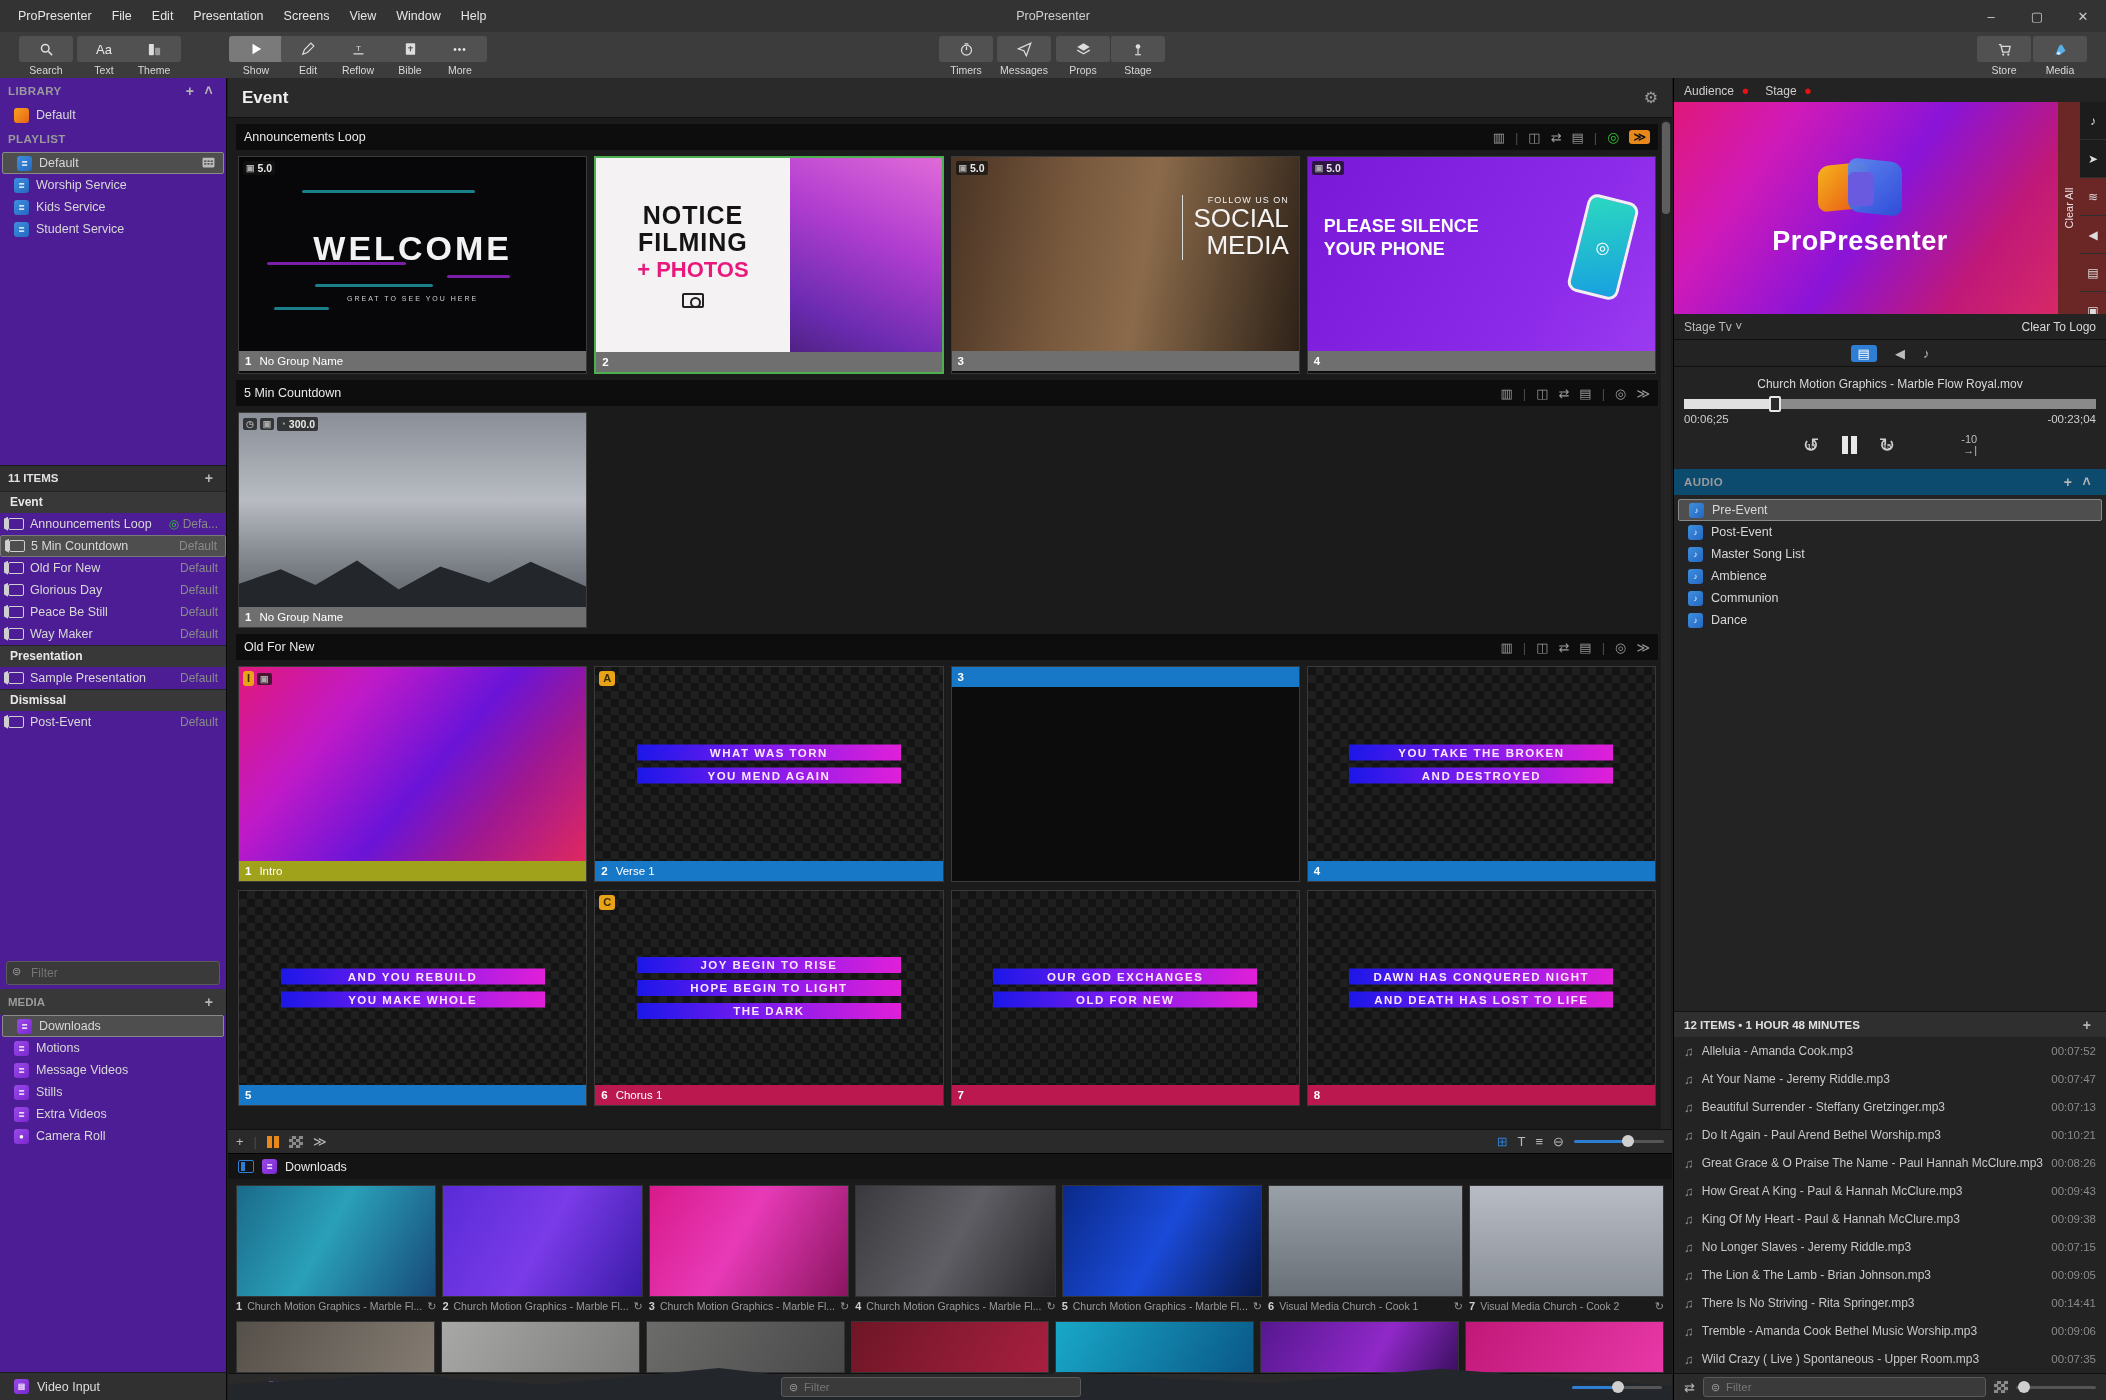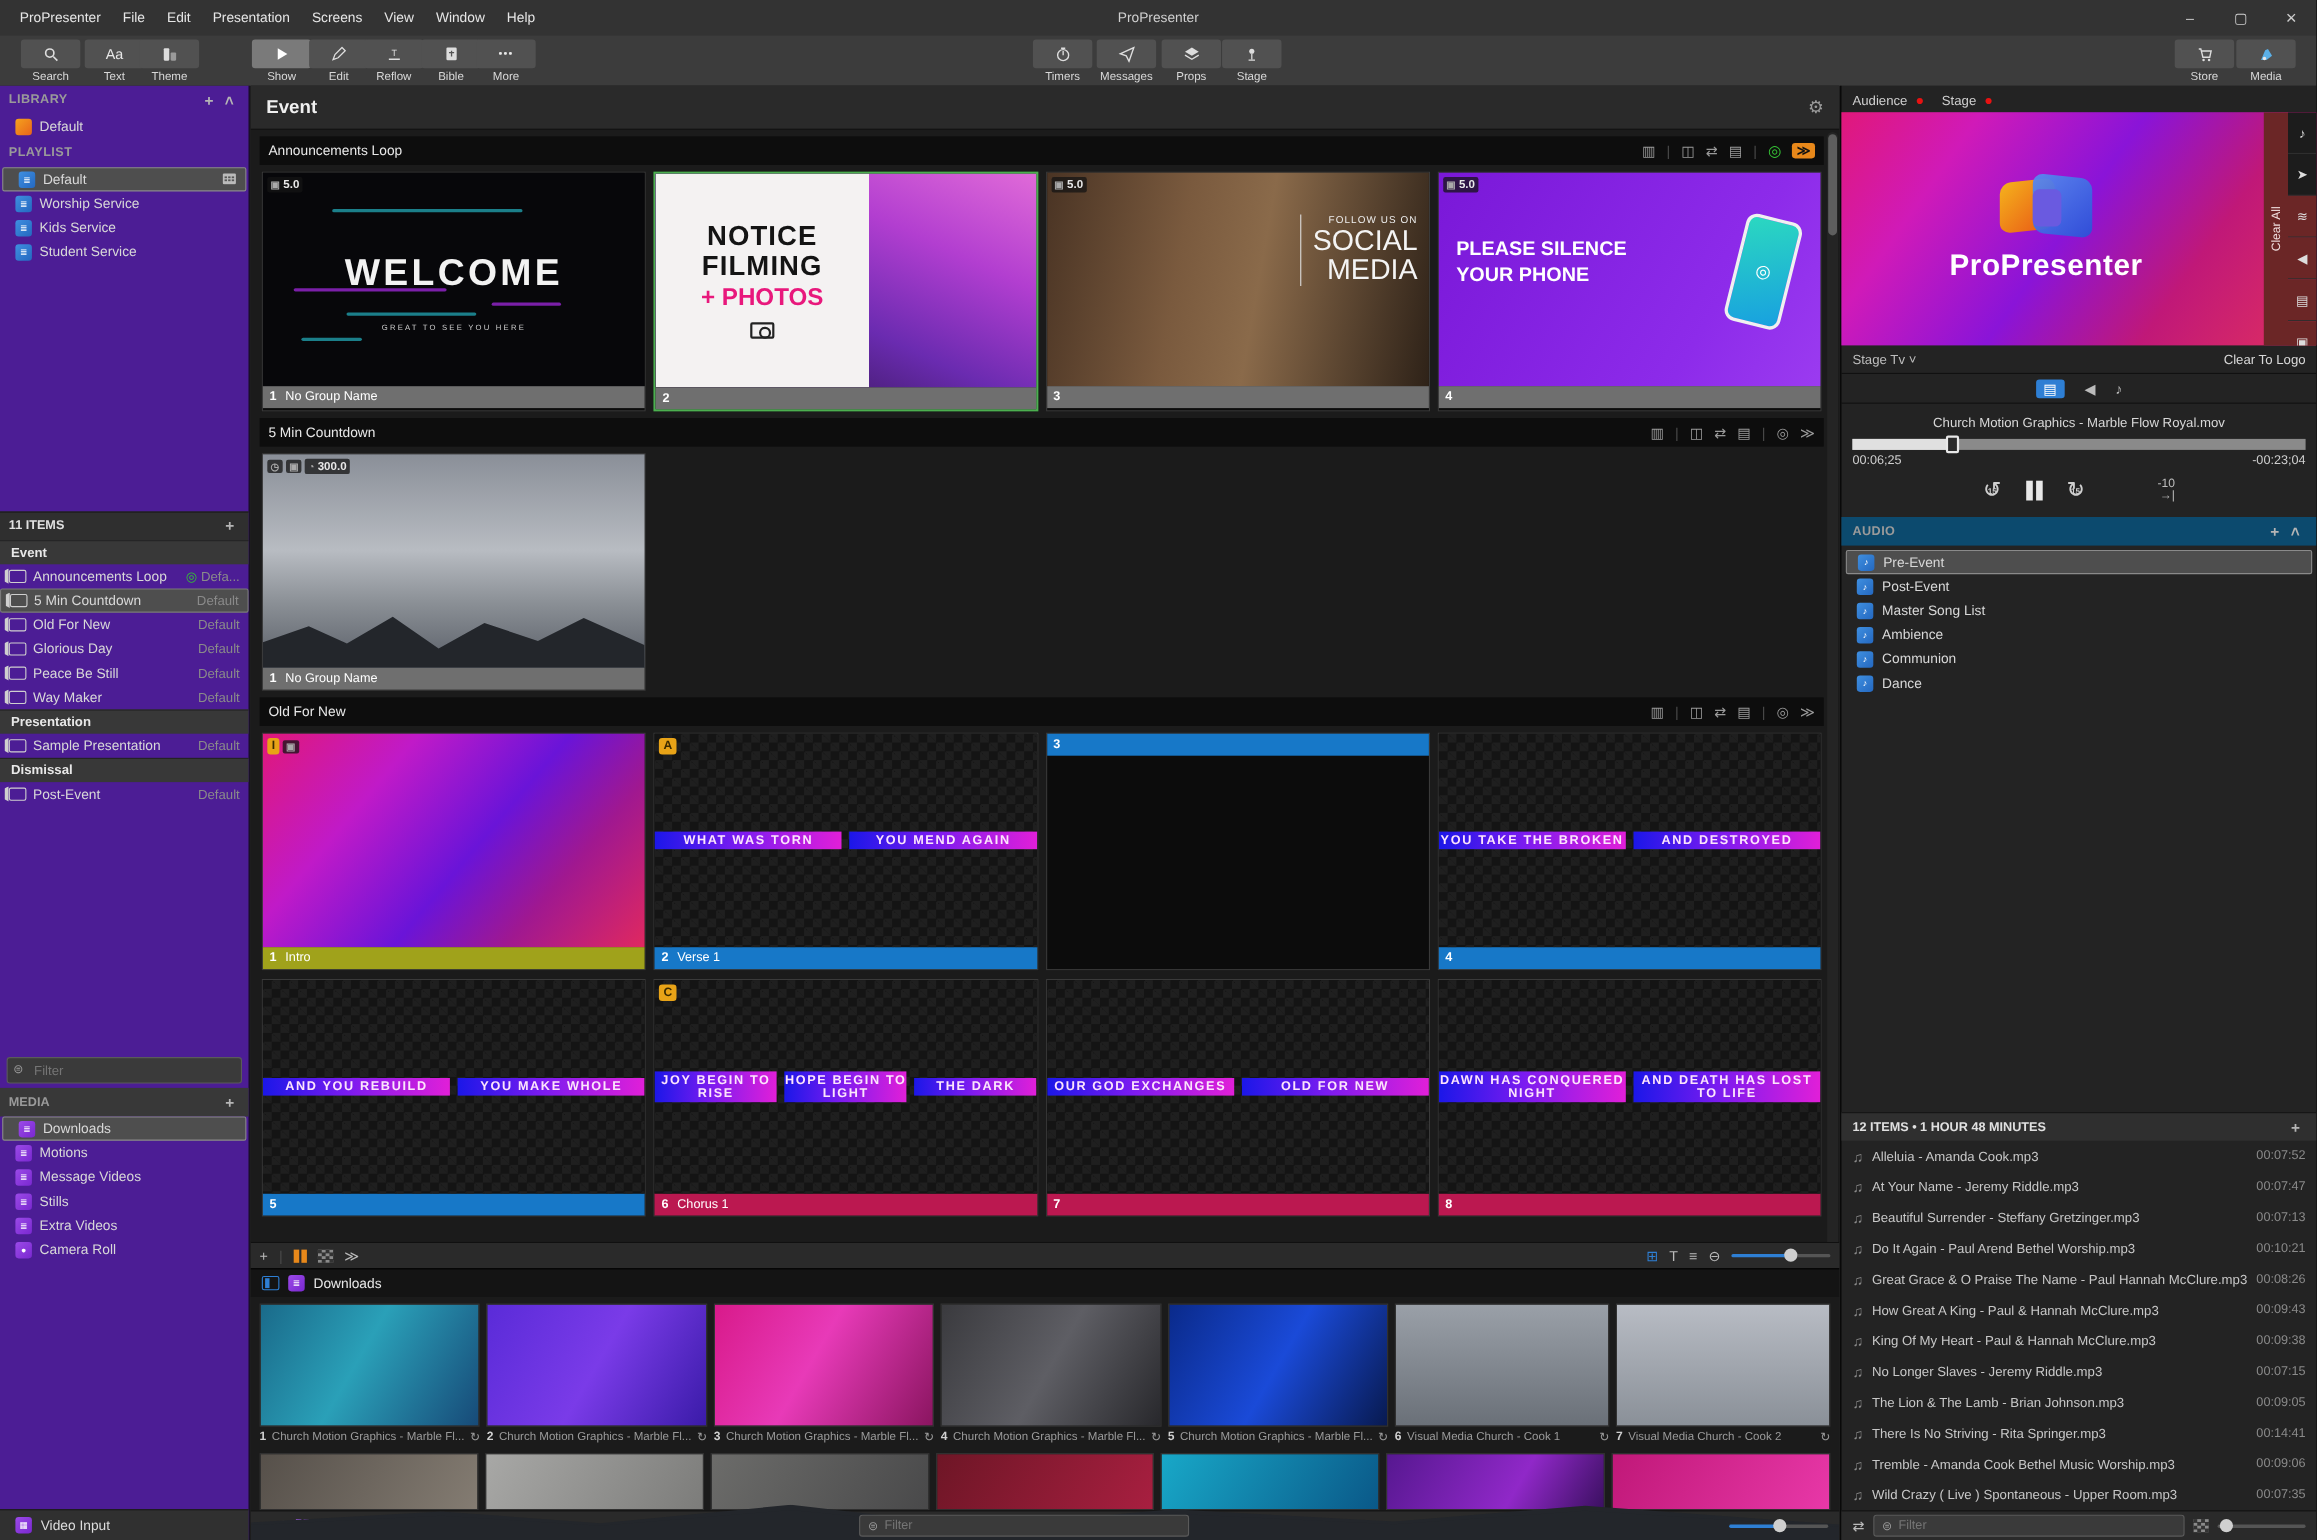--- a/index.html
+++ b/index.html
@@ -103,21 +103,21 @@
   .social-txt .s1 { font-size:9px; color:#eee; letter-spacing:1px; }
   .social-txt .s2 { font-size:26px; color:#f4f4f4; font-weight:300; line-height:1.05; }
   .art-phone { background:linear-gradient(120deg,#7a18d8,#8d2bea 70%,#9b3bf0); }
   .phone-txt { position:absolute; left:16px; top:58px; color:#fff; font-weight:bold; font-size:18px; line-height:1.25; }
   .phone-dev { position:absolute; right:26px; top:40px; width:52px; height:100px; border-radius:10px; background:linear-gradient(160deg,#2bd8c0,#18a0e0); transform:rotate(14deg); border:3px solid #f0f0f0; display:flex; align-items:center; justify-content:center; color:#fff; font-size:16px; }
   .art-countdown { background:linear-gradient(#8a8f98 0%,#b8bcc2 45%,#8a8f95 70%,#5a5f68 100%); }
   .mtn { position:absolute; left:0; right:0; bottom:0; height:58px; background:#23262b; clip-path:polygon(0 100%,0 60%,12% 35%,22% 62%,34% 20%,46% 70%,58% 30%,72% 58%,84% 22%,100% 65%,100% 100%); }
   .cd-time { position:absolute; left:0; right:0; top:52px; text-align:center; color:#fff; font-weight:bold; font-size:44px; text-shadow:0 2px 6px rgba(0,0,0,.4); }
   .art-intro { background:linear-gradient(130deg,#e0187a 0%,#c01ac8 28%,#6a14d8 55%,#a01890 75%,#e02860 100%); }
   .checker { background-color:#141414; background-image:linear-gradient(45deg,#1f1f1f 25%,transparent 25%,transparent 75%,#1f1f1f 75%),linear-gradient(45deg,#1f1f1f 25%,transparent 25%,transparent 75%,#1f1f1f 75%); background-position:0 0,8px 8px; background-size:16px 16px; }
-  .lyric-bars { position:absolute; left:0; right:0; top:50%; transform:translateY(-50%); display:flex; flex-direction:row; gap:7px; align-items:center; }
+  .lyric-bars { position:absolute; left:0; right:0; top:50%; transform:translateY(-50%); display:flex; flex-direction:column; gap:7px; align-items:center; }
   .bar { width:76%; text-align:center; background:linear-gradient(90deg,#1b17e8,#7a1bf0 45%,#e11fd8); color:#fce4fc; font-weight:bold; font-size:11.5px; letter-spacing:1.5px; padding:2px 0; }
 
   
   .toolstrip { height:24px; background:#2a2a2a; border-top:1px solid #101010; display:flex; align-items:center; padding:0 8px; gap:10px; font-size:13px; color:#bbb; }
   .ts-right { margin-left:auto; display:flex; align-items:center; gap:10px; }
   .pausebars { display:inline-flex; gap:2px; }
   .pausebars i { width:5px; height:12px; background:#e8881a; display:block; }
   .pausebars.purple i { background:#9b59e0; }
   .check-ic { width:14px; height:12px; background-image:conic-gradient(#8a8a8a 25%,#333 0 50%,#8a8a8a 0 75%,#333 0); background-size:7px 6px; }
   .blue-ic { color:#2e7fd4; }

